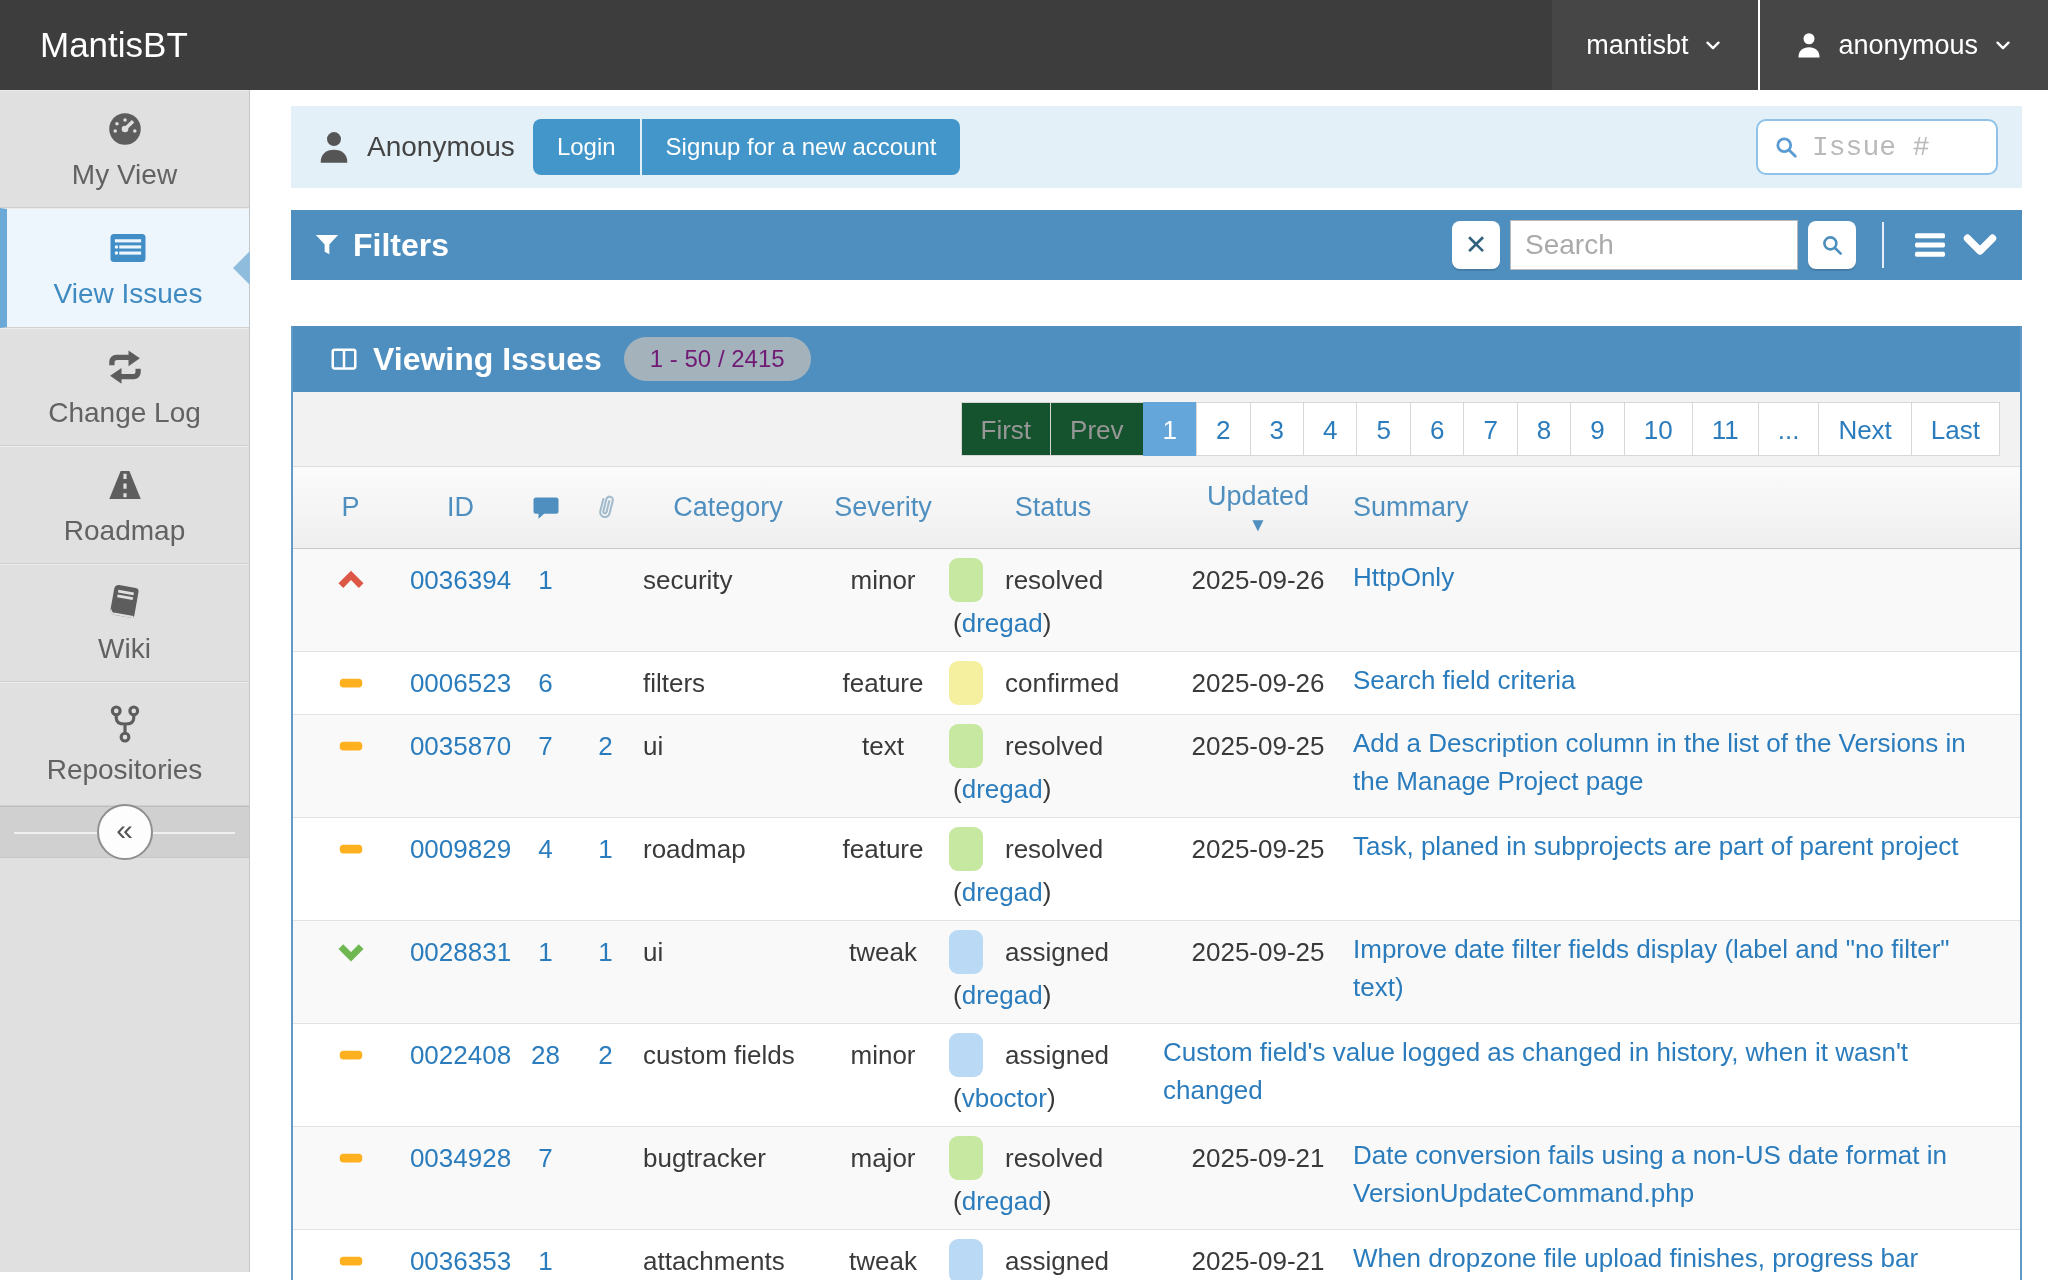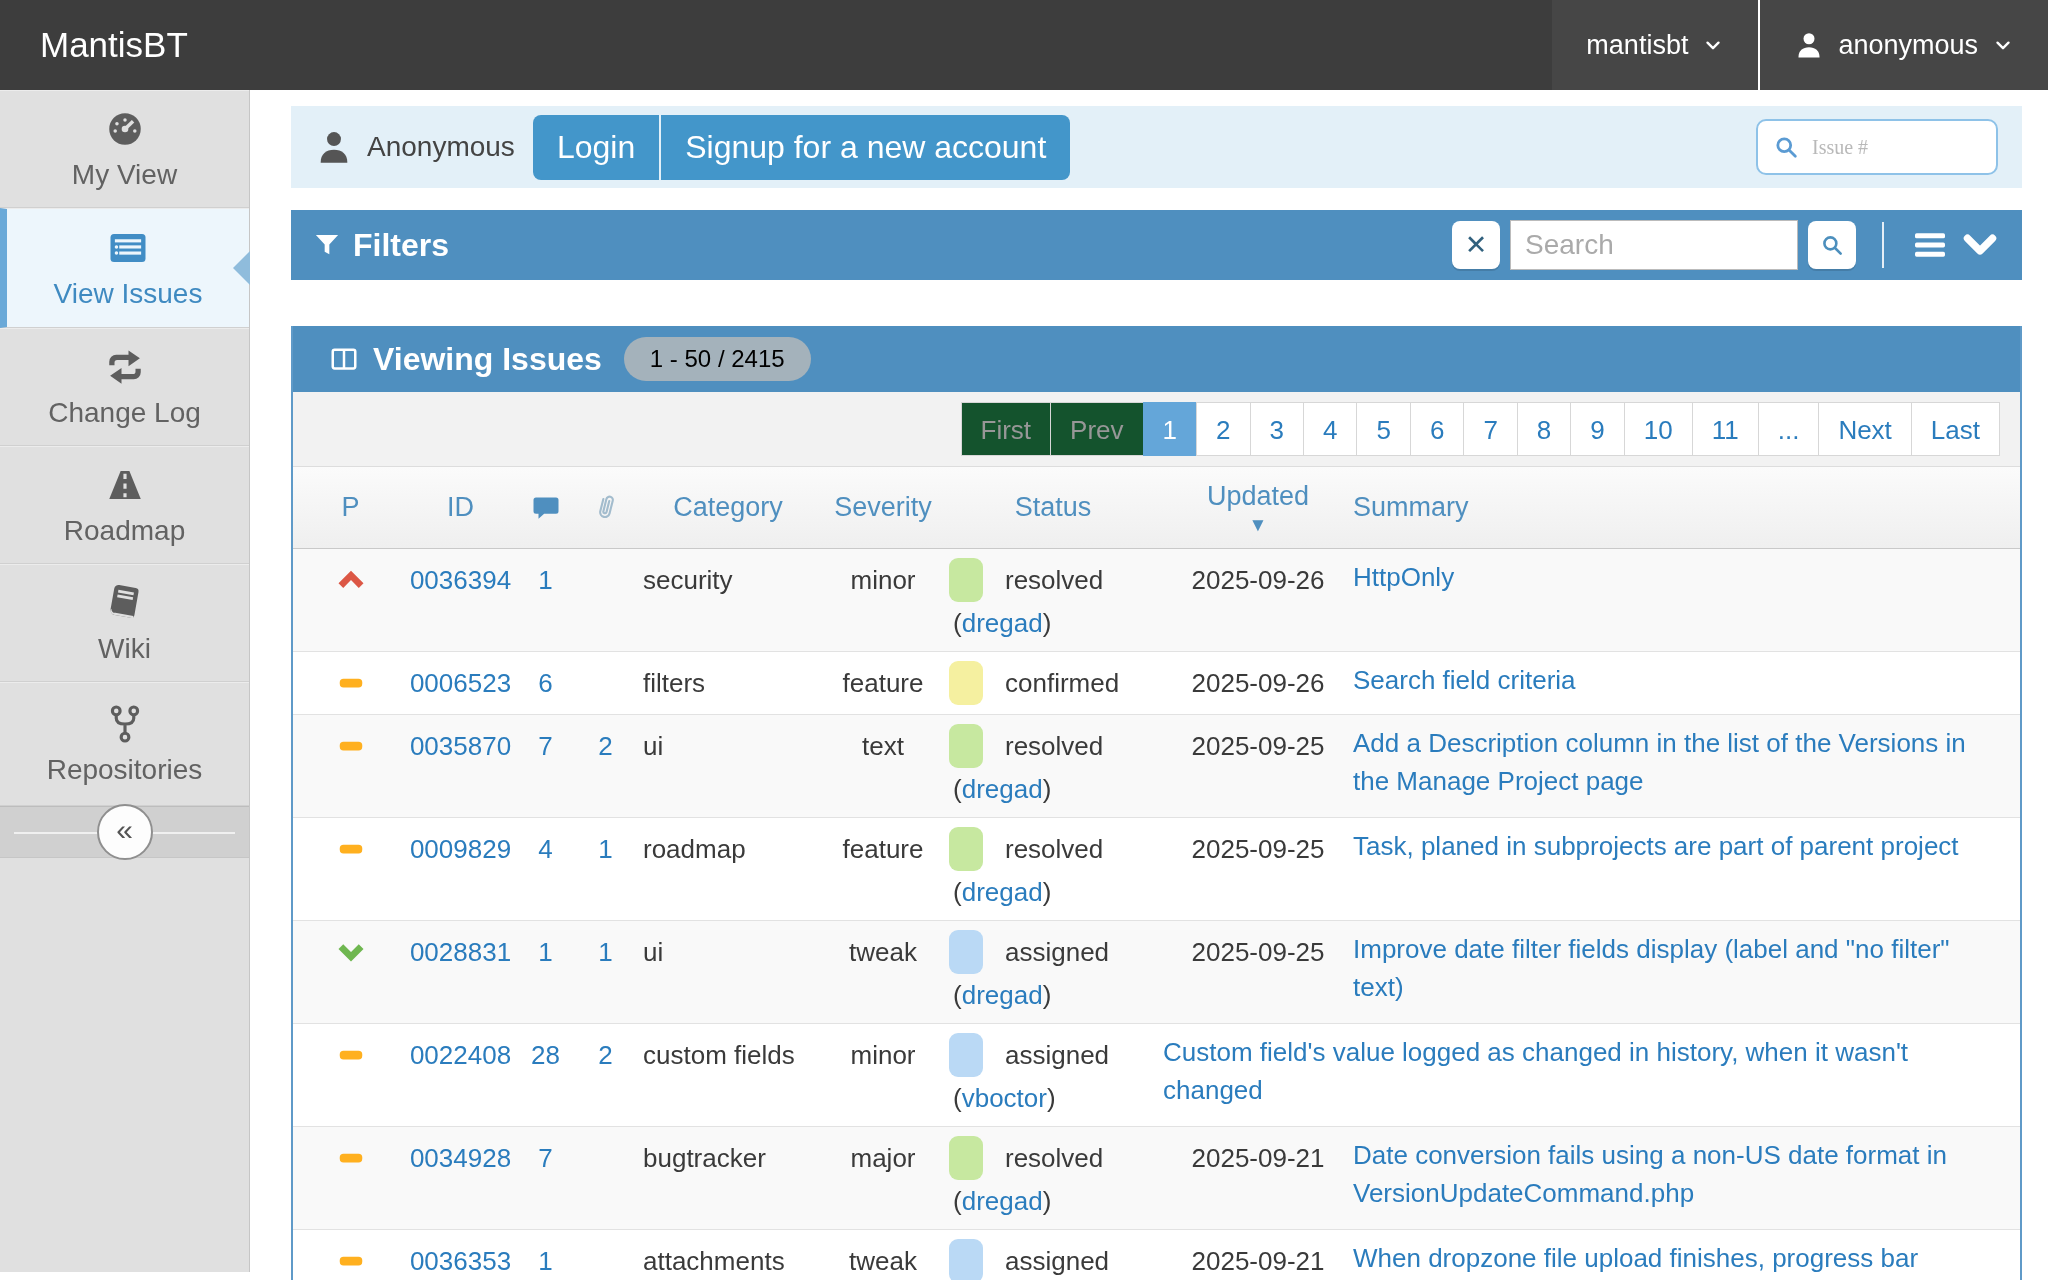--- a/index.html
+++ b/index.html
@@ -46,27 +46,27 @@
               display:flex;align-items:center;justify-content:center;cursor:pointer;padding-bottom:4px}
 
   
   .main{position:absolute;left:251px;top:90px;right:0;bottom:0;background:#fff;overflow:hidden}
 
   .login-bar{margin:16px 26px 0 40px;height:82px;background:#e3f0f8;display:flex;
              align-items:center;padding:0 24px}
   .login-bar .person{width:38px;height:38px;color:#555}
   .login-user{font-size:28px;color:#444;margin-left:14px}
   .btn-group{display:flex;margin-left:18px;border-radius:8px;overflow:hidden}
-  .btn{background:#4396ca;color:#fff;font-size:32px;padding:14px 24px;border:0;cursor:pointer;
+  .btn{background:#4396ca;color:#fff;font-size:24px;padding:14px 24px;border:0;cursor:pointer;
        font-family:inherit}
   .btn.signup{border-left:2px solid #e3f0f8}
   .issue-search{margin-left:auto;display:flex;align-items:center;gap:10px;background:#fff;
                 border:2px solid #8ec2e8;border-radius:10px;height:56px;width:242px;padding:0 14px}
   .issue-search svg{width:28px;height:28px;color:#5b9bd3;flex:none}
-  .issue-search input{border:0;outline:0;font-size:20px;width:100%;font-family:Liberation Serif, serif;color:#be185d}
+  .issue-search input{border:0;outline:0;font-size:28px;width:100%;font-family:Liberation Mono, monospace;color:#be185d}
   .issue-search input::placeholder{color:#b9b9b9}
 
   .filters-bar{margin:22px 26px 0 40px;height:70px;background:var(--accent);display:flex;
                align-items:center;padding:0 22px;color:#fff}
   .filters-bar .funnel{width:28px;height:28px}
   .filters-title{font-size:32px;font-weight:700;margin-left:12px}
   .filters-right{margin-left:auto;display:flex;align-items:center;gap:10px}
   .icon-btn{width:48px;height:48px;background:#fff;border-radius:8px;display:flex;
             align-items:center;justify-content:center;cursor:pointer;box-shadow:0 2px 0 rgba(0,0,0,.12)}
   .icon-btn.clear{color:#31617e;font-size:27px;font-weight:700}
@@ -76,21 +76,21 @@
   .filter-search::placeholder{color:#aaa}
   .v-divider{width:2px;height:46px;background:rgba(255,255,255,.85);margin:0 16px}
   .menu-ic{width:40px;height:40px;color:#fff;cursor:pointer}
 
   
   .widget{margin:46px 26px 0 40px;border:2px solid #5f9ac8;border-top:0}
   .widget-header{height:66px;background:var(--accent);display:flex;align-items:center;
                  padding:0 36px;color:#fff}
   .widget-header svg{width:30px;height:30px}
   .widget-title{font-size:32px;font-weight:700;margin-left:14px}
-  .badge{margin-left:22px;background:#a4b2bb;color:#000000;font-size:24px;padding:8px 26px;
+  .badge{margin-left:22px;background:#a4b2bb;color:#701a75;font-size:24px;padding:8px 26px;
          border-radius:26px}
 
   .pagination-row{background:#f2f2f2;padding:10px 20px;display:flex;justify-content:flex-end;
                   border-bottom:1px solid #ddd}
   .page-cell{padding:0 19px;height:54px;line-height:54px;background:#fff;
              border:1px solid #d7d7d7;margin-left:-1px;font-size:26px;color:var(--link);
              text-align:center;cursor:pointer}
   .page-cell.disabled{color:#979797;background:#14532d;cursor:default}
   .page-cell.active{background:var(--active-page);border-color:var(--active-page);color:#fff}
 

